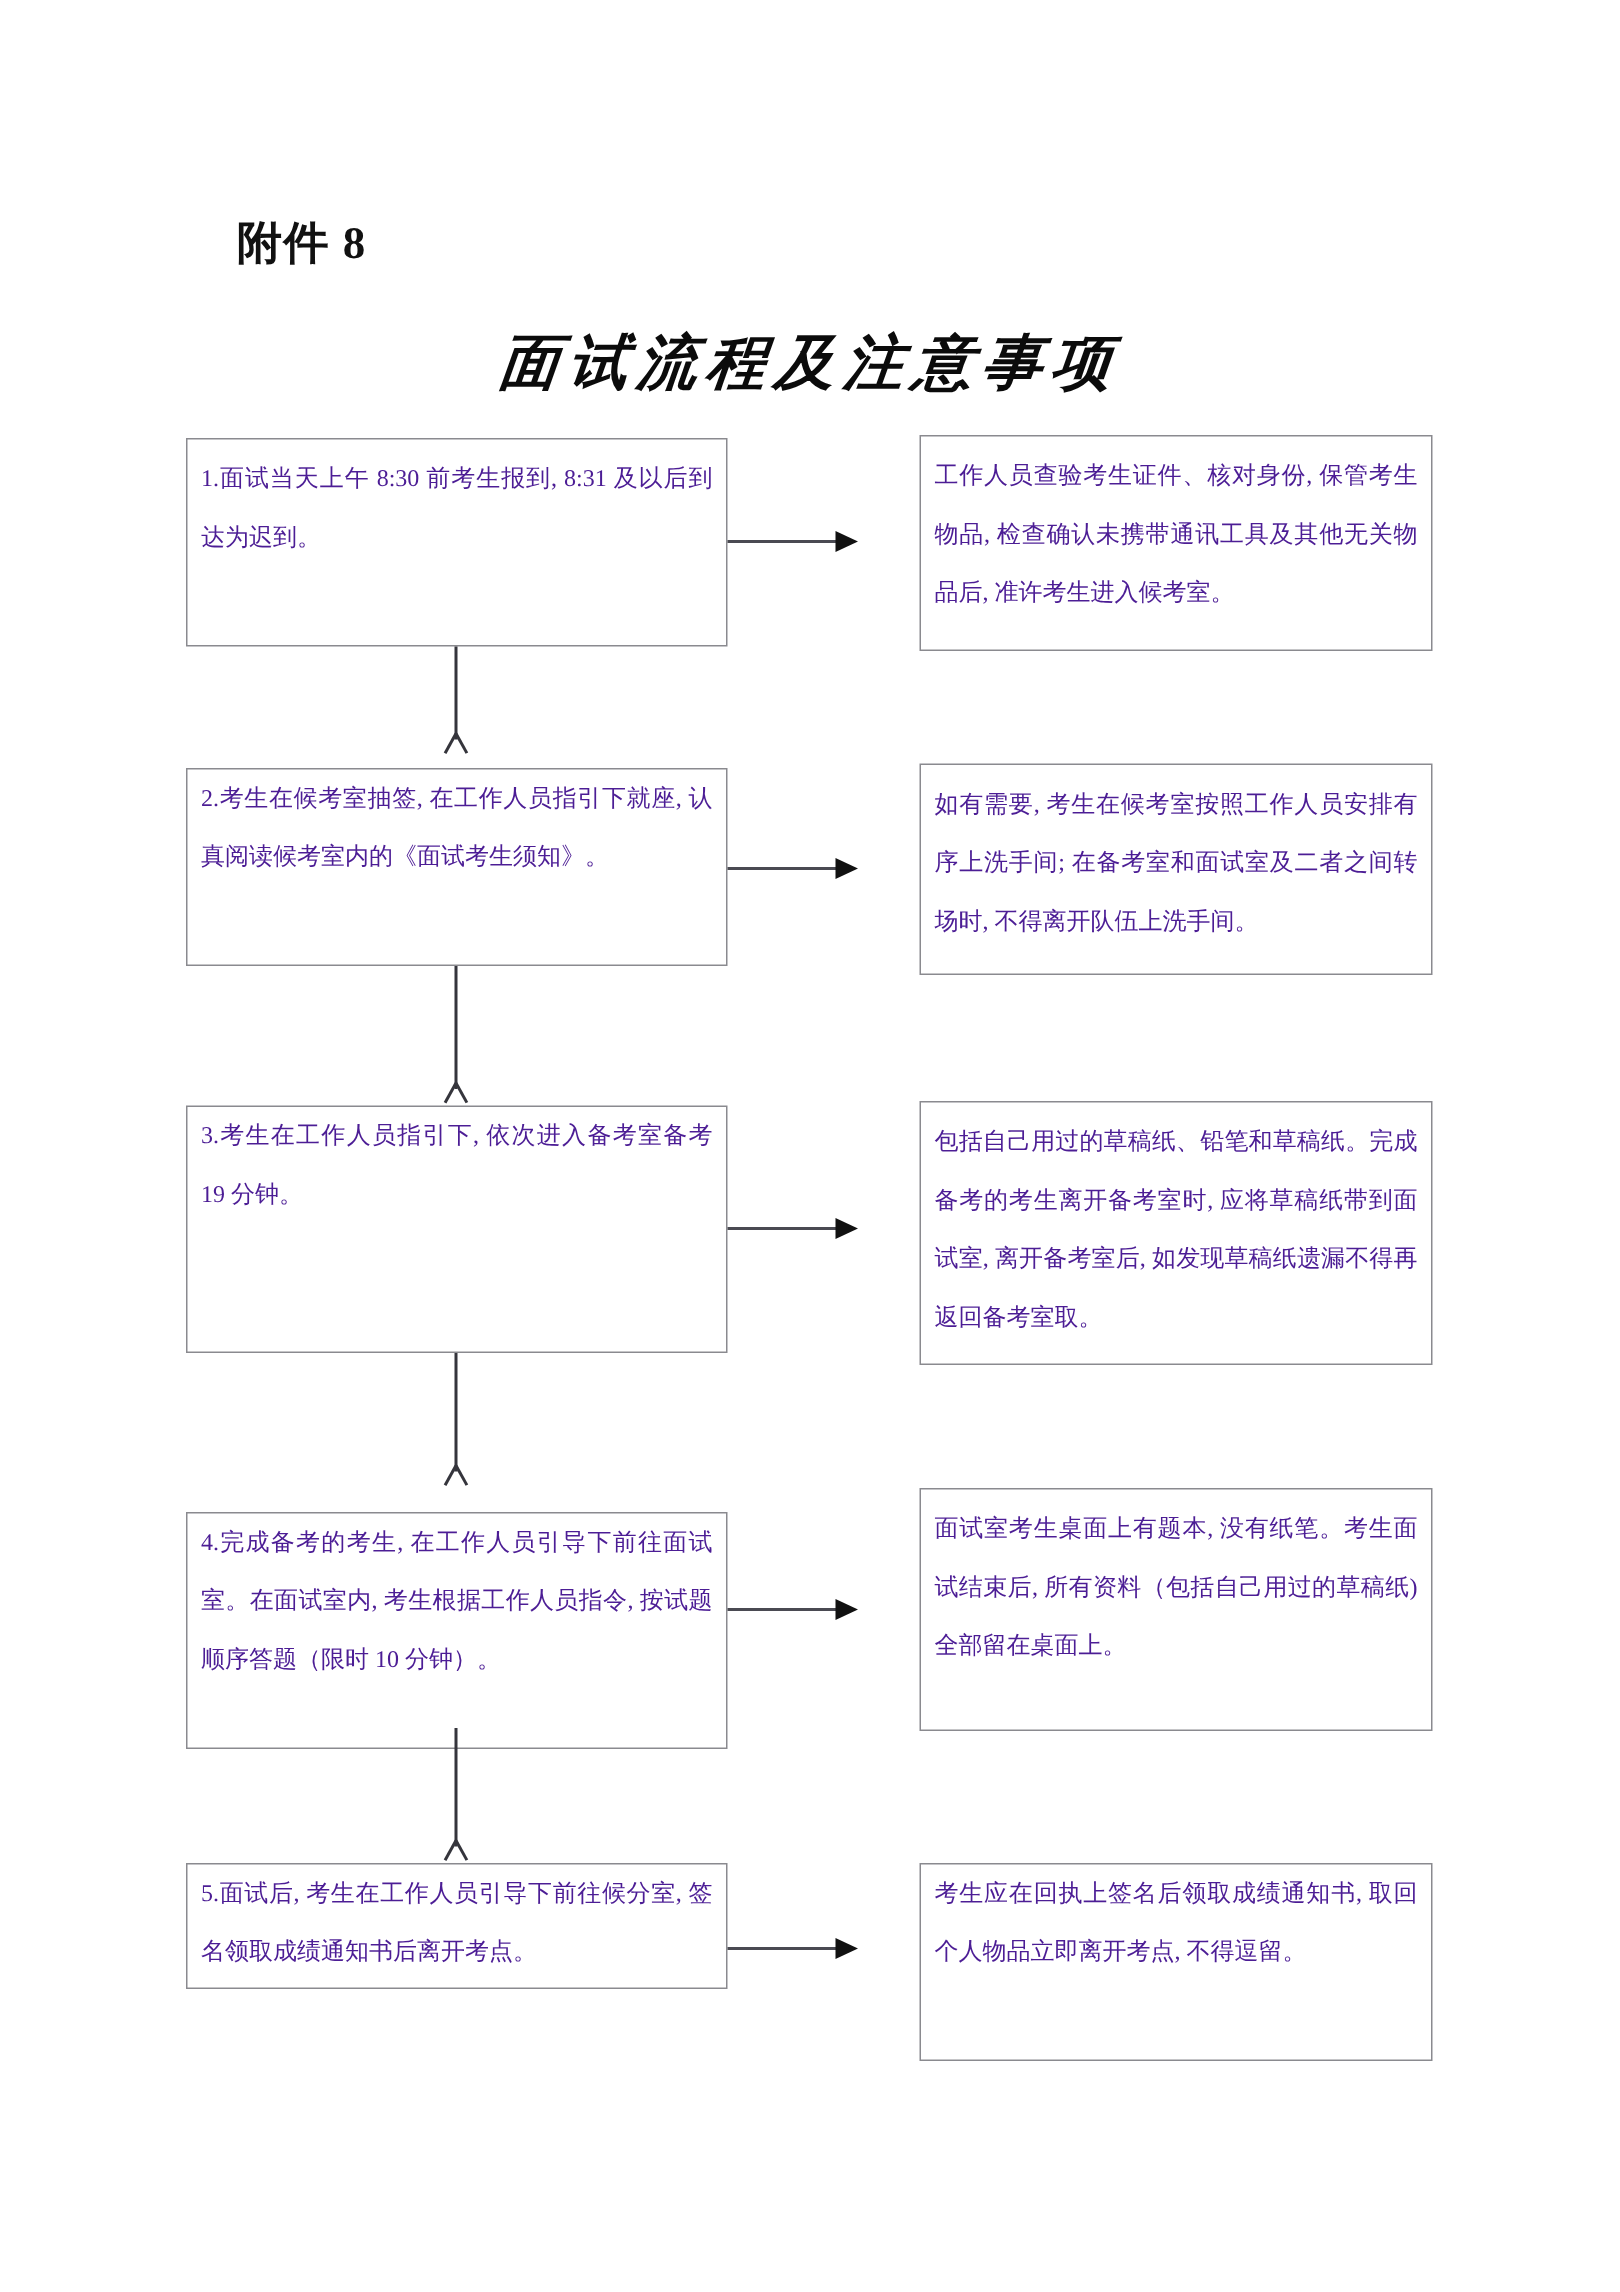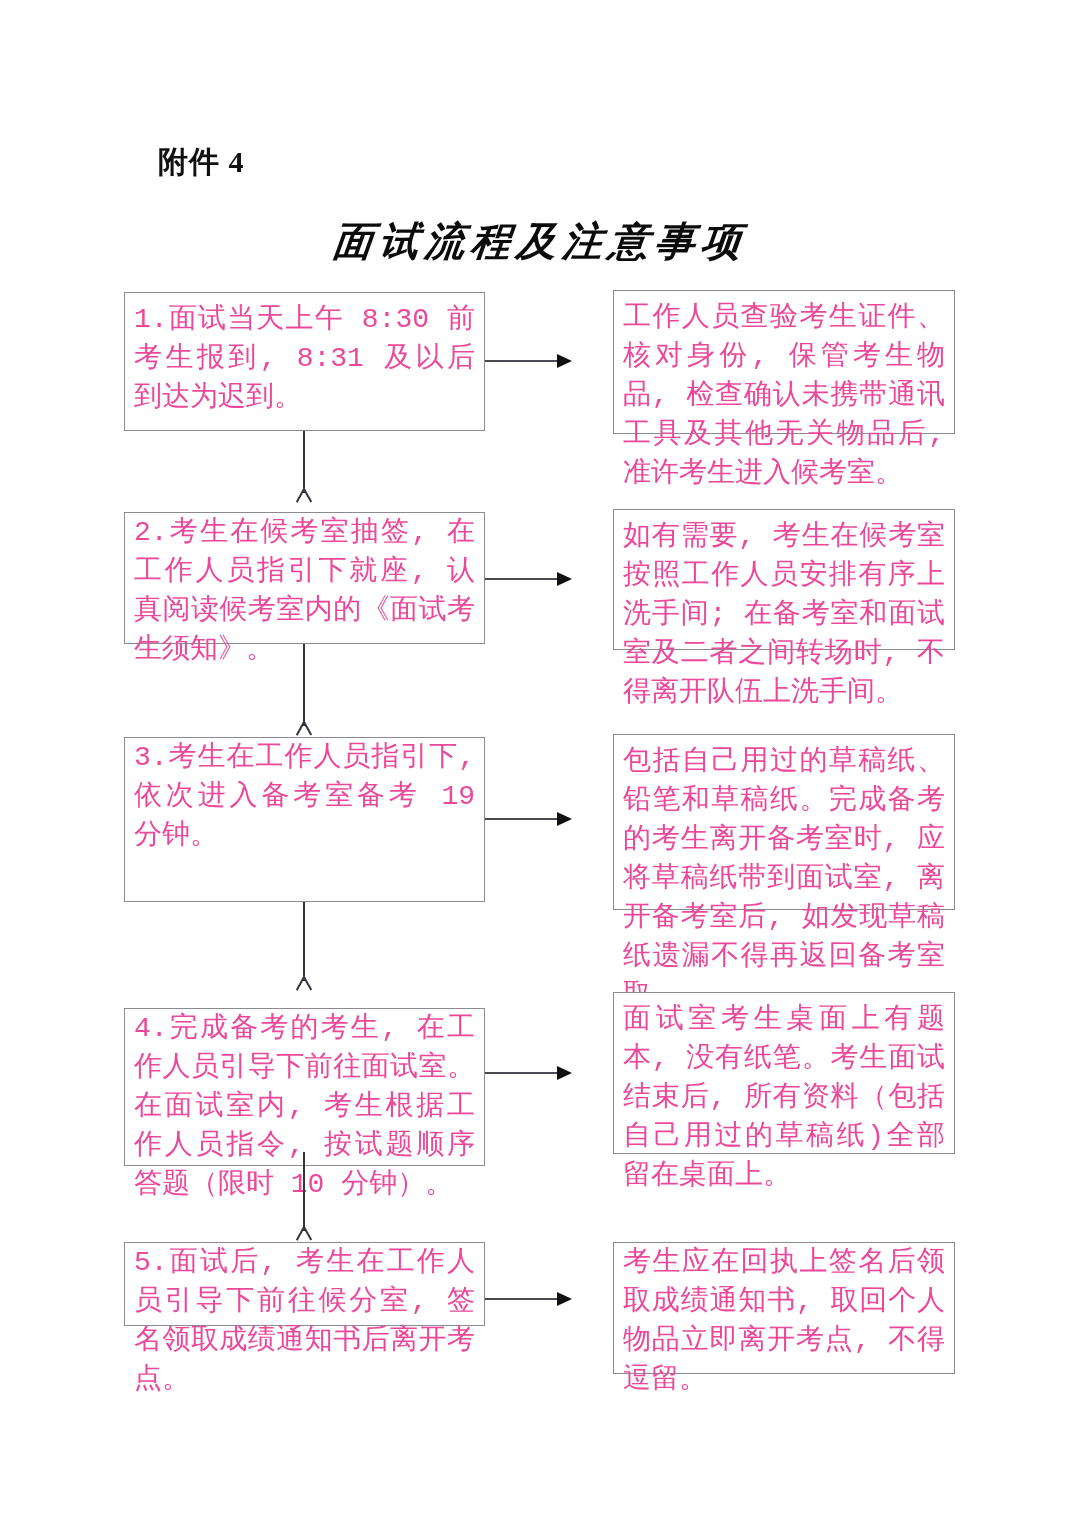--- a/index.html
+++ b/index.html
@@ -54,24 +54,24 @@
     border: 1.4px solid #8a8a8f;
     background: #fff;
     box-sizing: border-box;
     display: flex;
     flex-direction: column;
     justify-content: flex-start;
   }
   .flow-box.vcenter { justify-content: flex-start; }
 
   .flow-box .box-text {
-    font-family: Liberation Mono, monospace;
-    font-size: 28px;
+    font-family: Liberation Serif, serif;
+    font-size: 16px;
     line-height: 39px;
-    color: #ec4899;
+    color: #4c1d95;
     padding: 7px 9px 0 9px;
     text-align: justify;
     text-justify: inter-character;
     white-space: pre-wrap;
     letter-spacing: 0px;
   }
   .flow-box.vcenter .box-text { padding-top: 0; }
 
   
   .col-left  { left: 124px; width: 361px; }
@@ -129,21 +129,21 @@
     background: #35353c;
   }
   .v-arrow .head::before { left: 6px; transform-origin: top center; transform: rotate(29deg); }
   .v-arrow .head::after  { left: 6px; transform-origin: top center; transform: rotate(-29deg); }
 </style>
 </head>
 <body>
 
 <div class="page">
 
-  <div class="attachment-label">附件 4</div>
+  <div class="attachment-label">附件 8</div>
 
   <div class="doc-title">面试流程及注意事项</div>
 
   <div class="flow-box col-left" style="top:292px; height:139px;">
     <div class="box-text">1.面试当天上午 8:30 前考生报到, 8:31 及以后到达为迟到。</div>
   </div>
 
   <div class="flow-box col-right" style="top:290px; height:144px;">
     <div class="box-text">工作人员查验考生证件、核对身份, 保管考生物品, 检查确认未携带通讯工具及其他无关物品后, 准许考生进入候考室。</div>
   </div>

